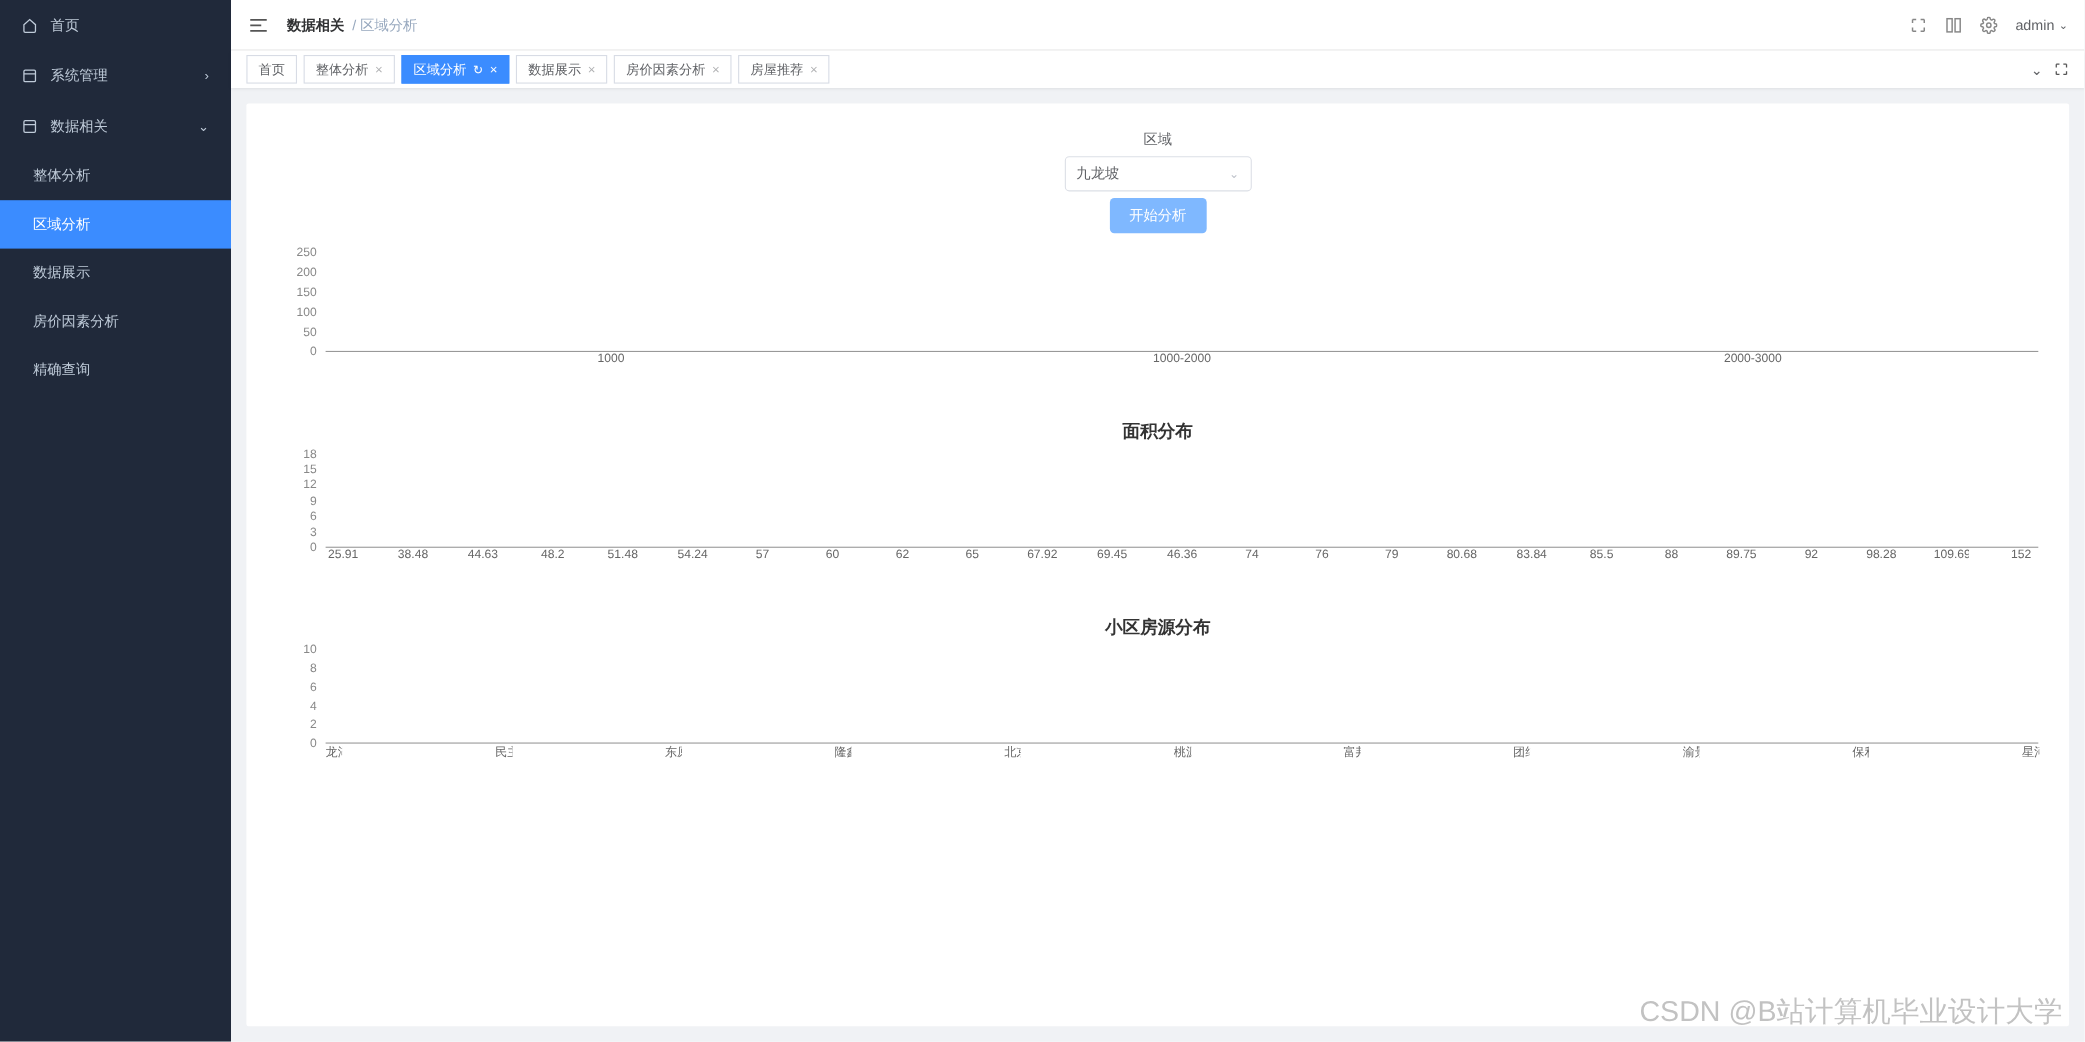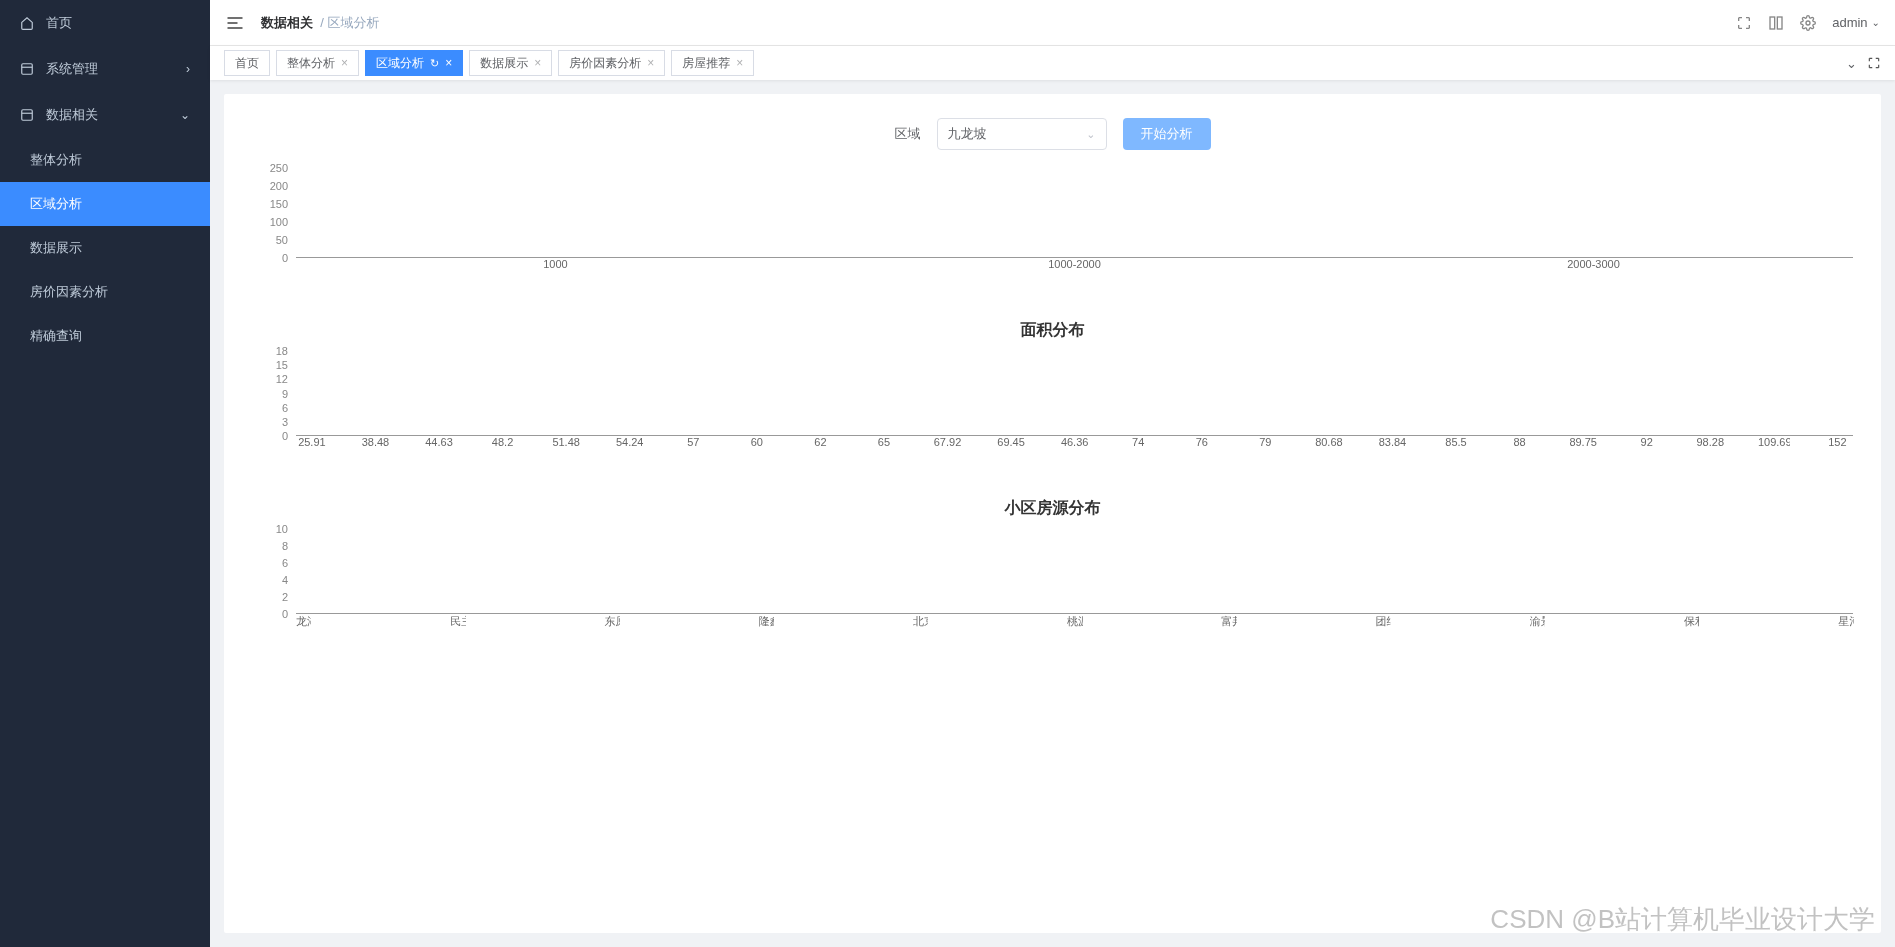--- a/index.html
+++ b/index.html
@@ -20,21 +20,21 @@
 .top-icon { width:16px; height:16px; cursor:pointer; opacity:.7; }
 .user { cursor:pointer; display:flex; align-items:center; gap:4px; }
 .tabs-row { height:34px; background:#fff; display:flex; align-items:center; padding:0 14px; box-shadow:0 1px 3px rgba(0,0,0,.08); gap:6px; position:relative; }
 .tab { height:26px; border:1px solid #d8dce5; padding:0 10px; display:inline-flex; align-items:center; font-size:12px; cursor:pointer; background:#fff; gap:6px; }
 .tab.active { background:#3b8cff; border-color:#3b8cff; color:#fff; }
 .tab .x { font-size:12px; opacity:.5; }
 .tab.active .x { opacity:1; }
 .tabs-right { margin-left:auto; display:flex; gap:10px; }
 .content { flex:1; padding:14px; overflow:auto; }
 .card { background:#fff; border-radius:2px; padding:18px 28px 28px; min-height:100%; }
-.filter-row { display:flex; justify-content:center; align-items:center; gap:16px; margin:6px 0 18px; }
+.filter-row { display:flex; justify-content:center; align-items:center; gap:6px; margin:6px 0 18px;flex-direction:column; }
 .filter-row label { color:#606266; }
 .select { width:170px; height:32px; border:1px solid #dcdfe6; border-radius:4px; padding:0 10px; display:flex; align-items:center; justify-content:space-between; cursor:pointer; color:#606266; background:#fff; }
 .btn { height:32px; padding:0 18px; border:none; border-radius:4px; background:#7fb8ff; color:#fff; cursor:pointer; font-size:13px; }
 .chart { margin-top:8px; }
 .chart-title { text-align:center; font-weight:700; color:#333; font-size:16px; margin-bottom:10px; }
 .plot { position:relative; }
 .yaxis { position:absolute; left:0; top:0; height:100%; width:40px; }
 .ylab { position:absolute; right:4px; font-size:11px; color:#888; transform:translateY(50%); }
 .plot-area { margin-left:44px; border-top:1px solid transparent; position:relative; }
 .bars { display:flex; align-items:flex-end; height:100%; border-bottom:1px solid #999; }

